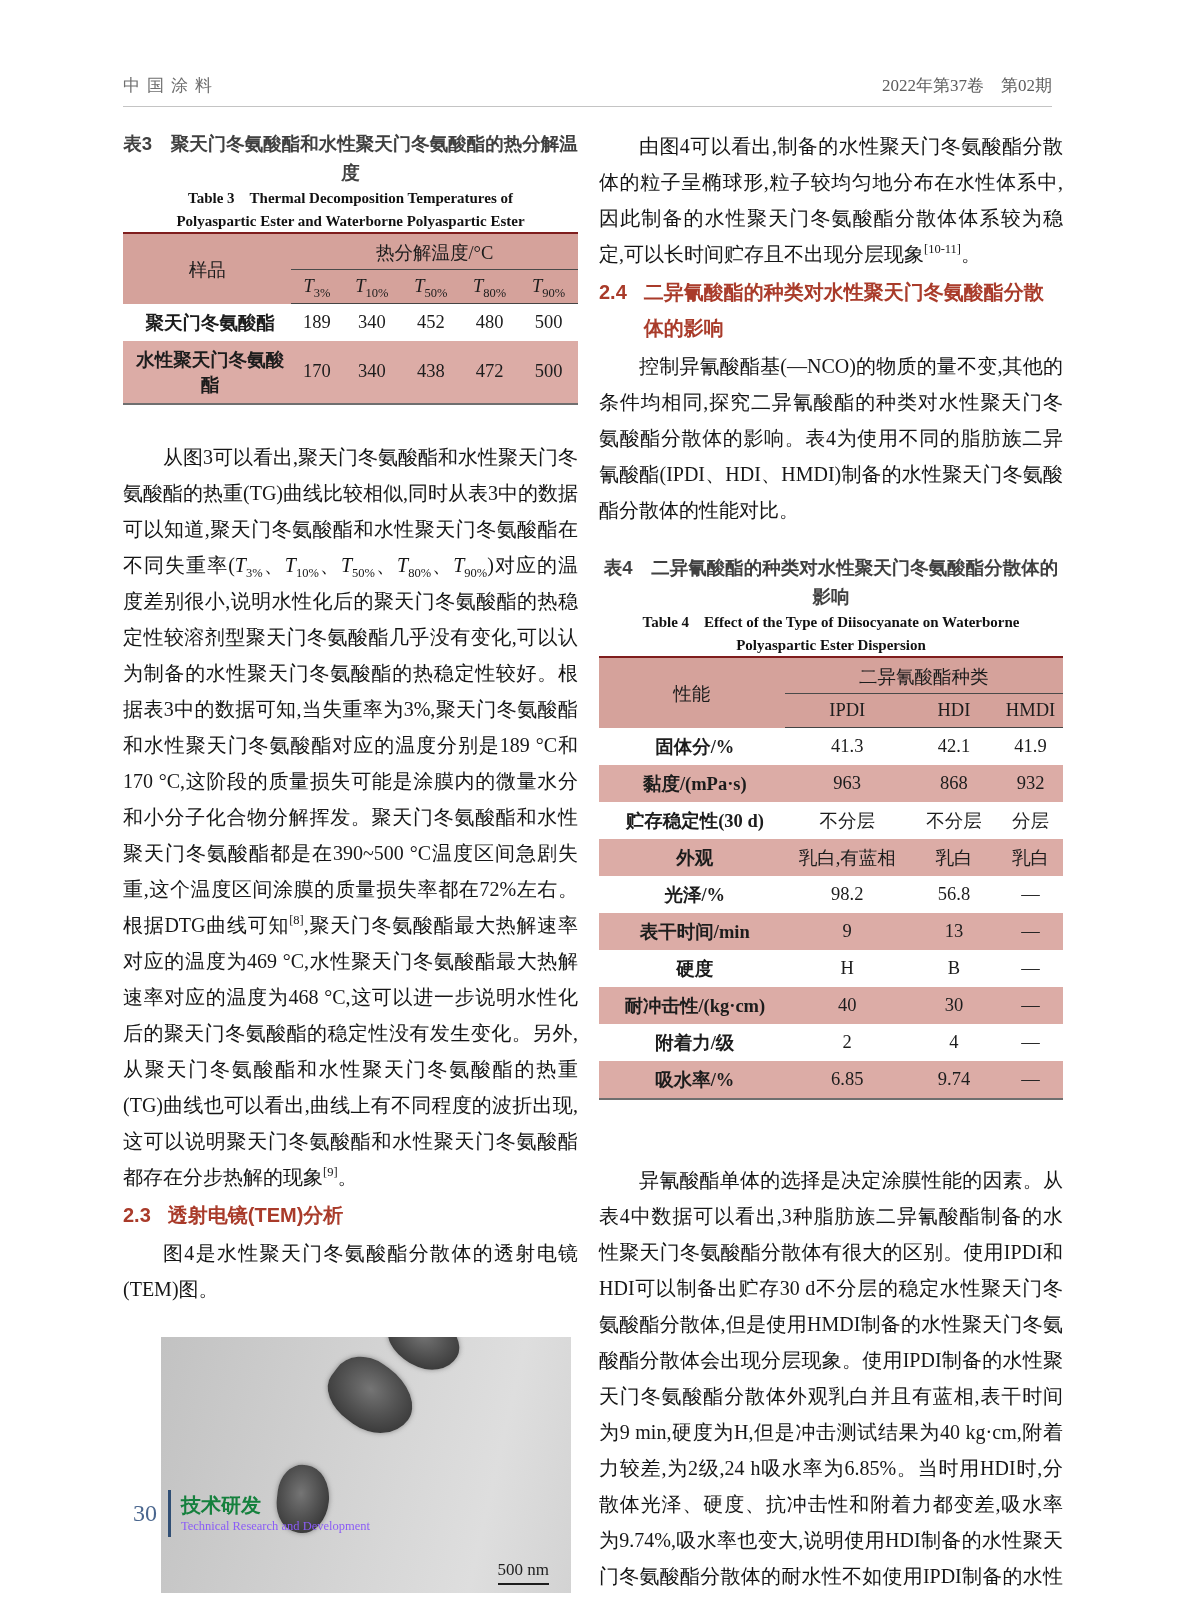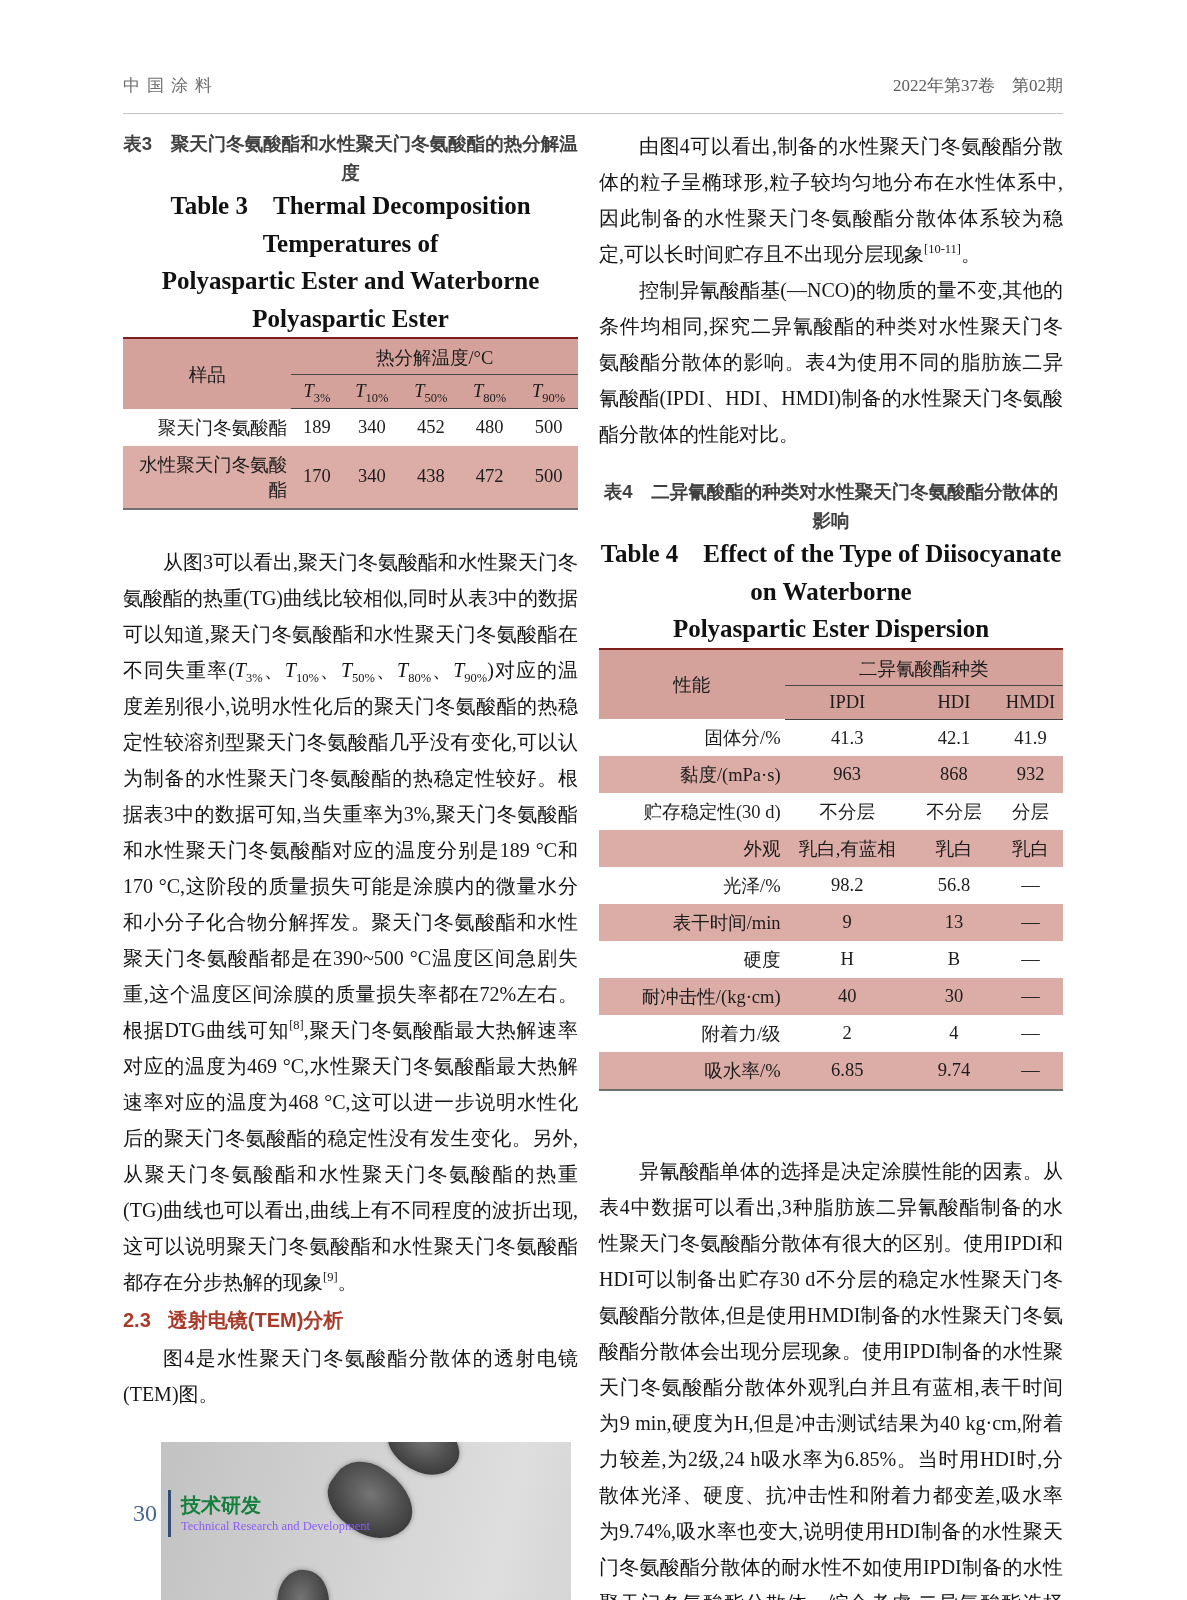--- a/index.html
+++ b/index.html
@@ -4,55 +4,55 @@
 <style>
   * { box-sizing: border-box; }
   html,body { margin:0; padding:0; background:#9a9a9a; }
   .page {
     position:relative; width:1187px; height:1600px; margin:0 auto;
     background:#ffffff; overflow:hidden;
     font-family:"Liberation Serif","DejaVu Serif",serif; color:#1c1c1c;
   }
   
   .header {
-    position:absolute; left:123px; right:124px; top:74px;
+    position:absolute; left:123px; right:135px; top:74px;
     display:flex; justify-content:space-between; align-items:flex-end;
-    border-bottom:1px solid #c4c4c4; padding-bottom:16px;
+    border-bottom:1px solid #c4c4c4; padding-bottom:9px;
     font-size:17px;
   }
   .journal { color:#6e6e6e; letter-spacing:7px; }
   .issue { color:#5c5c5c; }
 
   
   .col-left  { position:absolute; left:123px; top:130px; width:455px; }
   .col-right { position:absolute; left:599px; top:128px; width:464px; }
 
   
   .cap-cn {
     font-family:"Liberation Sans","DejaVu Sans",sans-serif;
     font-weight:bold; font-size:18.5px; line-height:1.55;
     text-align:center; color:#404040;
   }
   .cap-en {
-    font-weight:bold; font-size:25px; line-height:1.5;
+    font-weight:bold; font-size:15px; line-height:1.5;
     text-align:center; color:#111;
   }
 
   
   table.tbl {
     width:100%; border-collapse:collapse; font-size:18.5px;
     border-top:2px solid #7f1d1d; border-bottom:2px solid #6f6f6f;
     margin-top:0;
   }
   .tbl th { font-weight:normal; }
   .tbl th, .tbl td { padding:6px 4px; text-align:center; }
   .tbl thead th { background:#d5a29b; }
   .tbl thead tr:last-child th { border-bottom:1.5px solid #444; }
   .tbl th.group { border-bottom:1px solid #4a4a4a; padding-bottom:4px; }
-  .tbl td.lbl { text-align:right; padding-left:10px; }
+  .tbl td.lbl { text-align:center; padding-left:10px;font-weight:bold; }
   .tbl tr.alt td { background:#dcaca6; }
   .tvar i { font-family:"Liberation Serif",serif; }
   .tvar sub { font-size:12.5px; line-height:0; }
 
   
   .para {
     margin:0; font-size:20px; line-height:36px;
     text-align:justify; text-indent:2em; color:#161616;
   }
   sup.ref { font-size:12.5px; line-height:0; }
@@ -168,20 +168,24 @@
         <div class="bar"></div>
       </div>
     </div>
 
   </div>
 
   <div class="col-right">
 
     <p class="para"><span>由图4可以看出,制备的水性聚天门冬氨酸酯分散体的粒子呈椭球形,粒子较均匀地分布在水性体系中,因此制备的水性聚天门冬氨酸酯分散体体系较为稳定,可以长时间贮存且不出现分层现象</span><sup class="ref">[10-11]</sup><span>。</span></p>
 
+    <div class="sec-head">
+      <span class="sec-num">2.4</span>
+      <span class="sec-title">二异氰酸酯的种类对水性聚天门冬氨酸酯分散体的影响</span>
+    </div>
 
     <p class="para">控制异氰酸酯基(—NCO)的物质的量不变,其他的条件均相同,探究二异氰酸酯的种类对水性聚天门冬氨酸酯分散体的影响。表4为使用不同的脂肪族二异氰酸酯(IPDI、HDI、HMDI)制备的水性聚天门冬氨酸酯分散体的性能对比。</p>
 
     <div class="spacer-r1"></div>
 
     <div class="cap-cn">表4　二异氰酸酯的种类对水性聚天门冬氨酸酯分散体的影响</div>
     <div class="cap-en">Table 4　Effect of the Type of Diisocyanate on Waterborne</div>
     <div class="cap-en">Polyaspartic Ester Dispersion</div>
 
     <table class="tbl">

